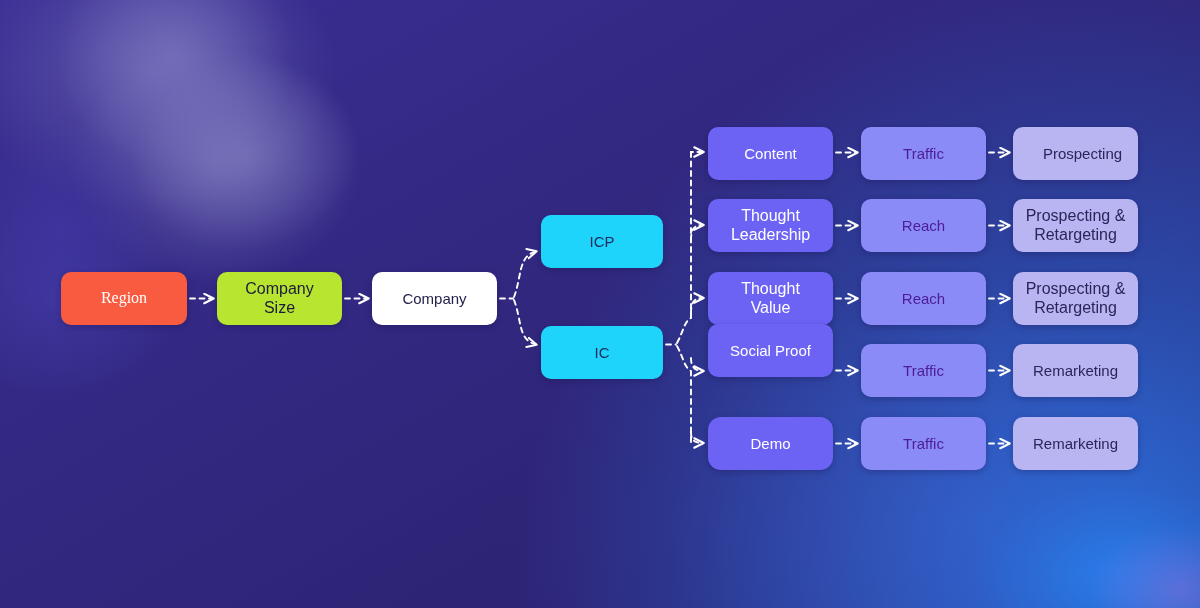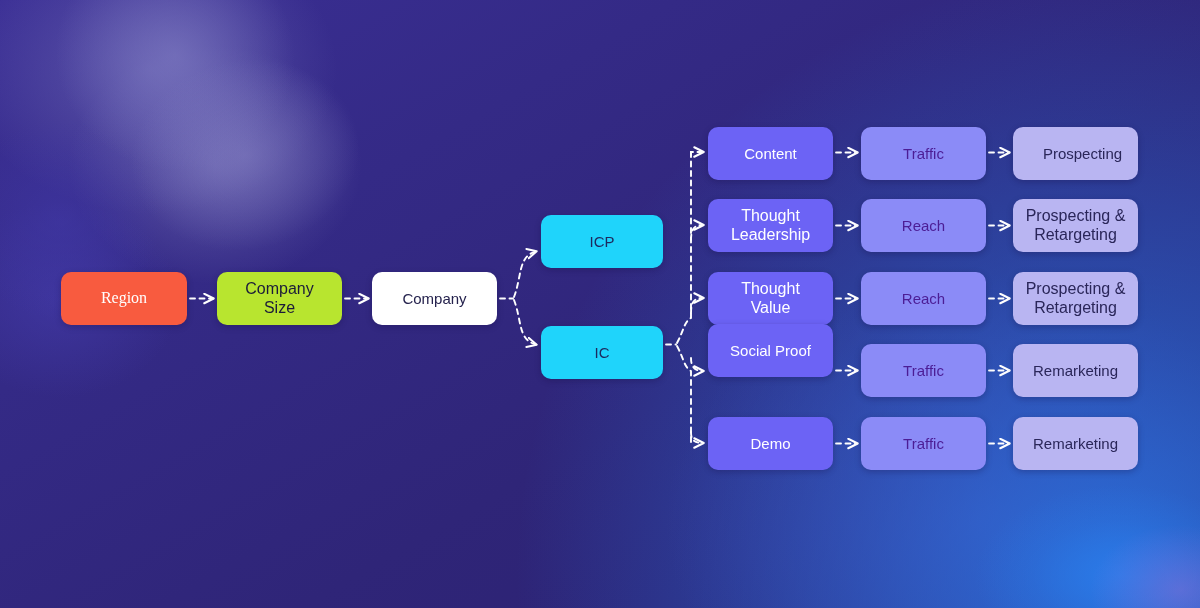--- a/index.html
+++ b/index.html
@@ -147,21 +147,21 @@
 
   <div class="node stage-segment" style="left:541px; top:215px; width:122px; height:53px;">ICP</div>
   <div class="node stage-segment" style="left:541px; top:318px; width:122px; height:53px;margin-top:8px;">IC</div>
 
   <div class="node stage-asset" style="left:708px; top:127px; width:125px; height:53px;">Content</div>
   <div class="node stage-asset two-line" style="left:708px; top:199px; width:125px; height:53px;">Thought
 Leadership</div>
   <div class="node stage-asset two-line" style="left:708px; top:272px; width:125px; height:53px;">Thought
 Value</div>
   <div class="node stage-asset" style="left:708px; top:324px; width:125px; height:53px;">Social Proof</div>
-  <div class="node stage-asset" style="left:708px; top:417px; width:125px; height:53px;">Demo</div>
+  <div class="node stage-asset" style="left:708px; top:417px; width:125px; height:53px;border-radius:13px;">Demo</div>
 
   <div class="node stage-goal" style="left:861px; top:127px; width:125px; height:53px;">Traffic</div>
   <div class="node stage-goal" style="left:861px; top:199px; width:125px; height:53px;">Reach</div>
   <div class="node stage-goal" style="left:861px; top:272px; width:125px; height:53px;">Reach</div>
   <div class="node stage-goal" style="left:861px; top:344px; width:125px; height:53px;">Traffic</div>
   <div class="node stage-goal" style="left:861px; top:417px; width:125px; height:53px;">Traffic</div>
 
   <div class="node stage-audience" style="left:1013px; top:127px; width:125px; height:53px;padding-left:20px;">Prospecting</div>
   <div class="node stage-audience two-line" style="left:1013px; top:199px; width:125px; height:53px;">Prospecting &amp;
 Retargeting</div>

